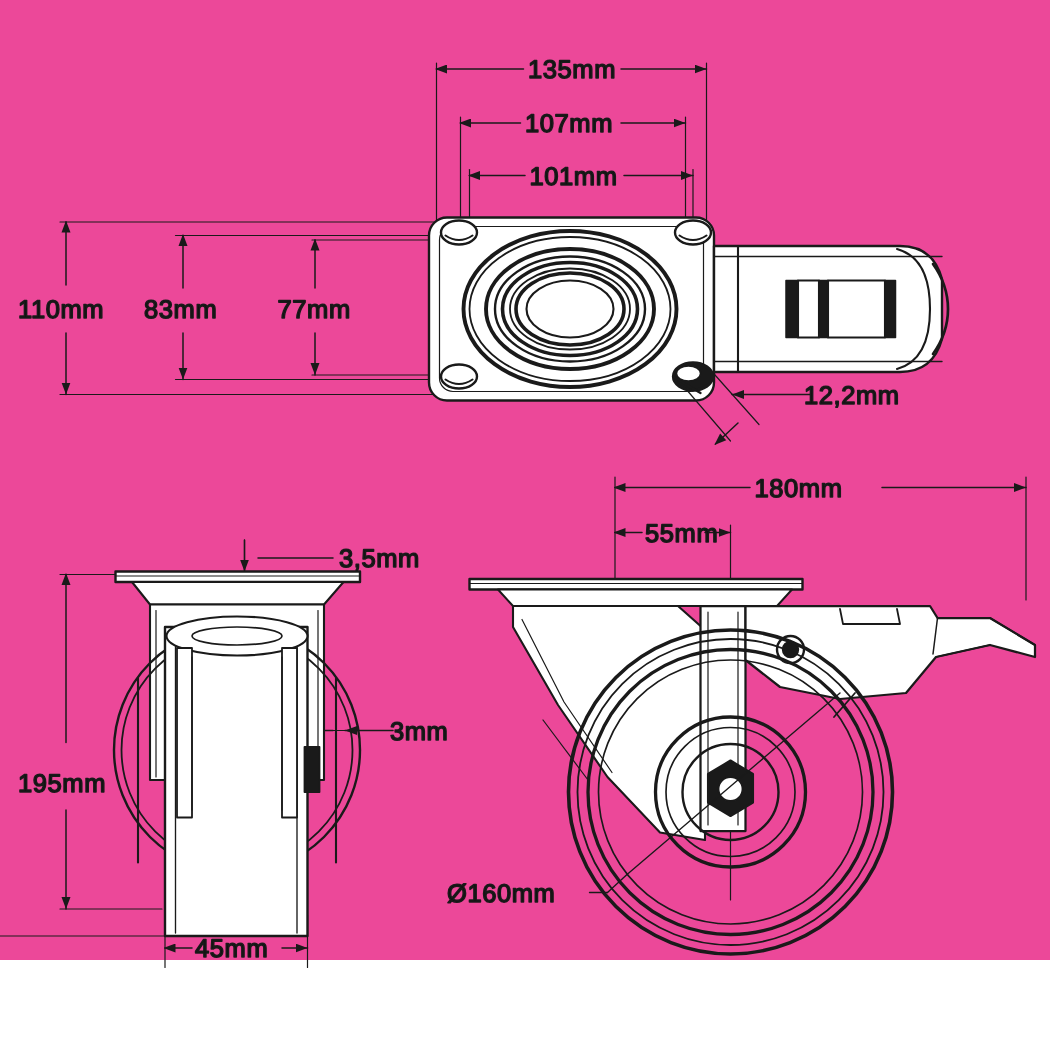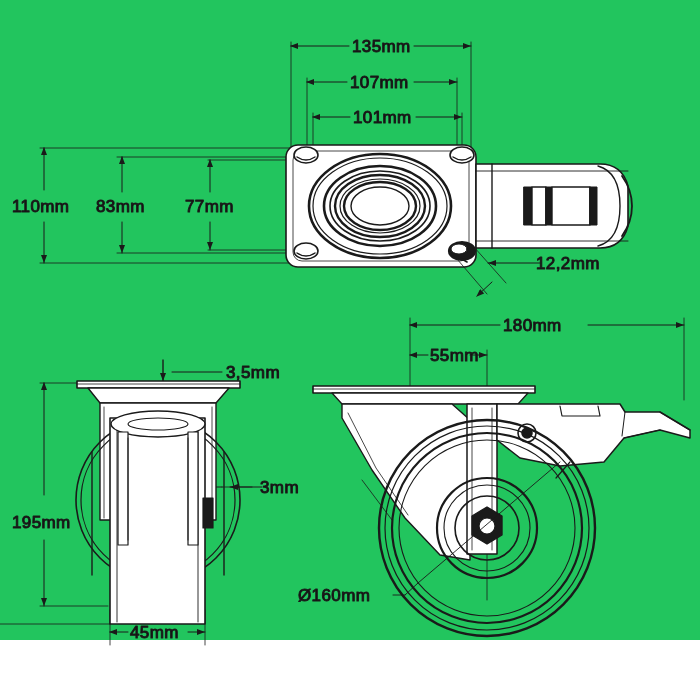--- a/index.html
+++ b/index.html
@@ -2,21 +2,21 @@
 <html><head>
 <meta charset="utf-8">
 <title>Caster Technical Drawing</title>
 <style>
   html,body{margin:0;padding:0;background:#ffffff;}
   body{
     width:700px;height:700px;overflow:hidden;
     font-family:"Liberation Sans","DejaVu Sans",sans-serif;
     -webkit-font-smoothing:antialiased;
   }
-  #stage{position:relative;width:700px;height:640px;background:#22c55e;}
+  #stage{position:relative;width:700px;height:640px;background:#ec4899;}
   svg{display:block;}
   .dimtxt{
     font-family:"Liberation Sans","DejaVu Sans",sans-serif;
     font-size:17px;
     fill:#111111;
     letter-spacing:0.4px;
   }
 </style>
 </head>
 <body>

